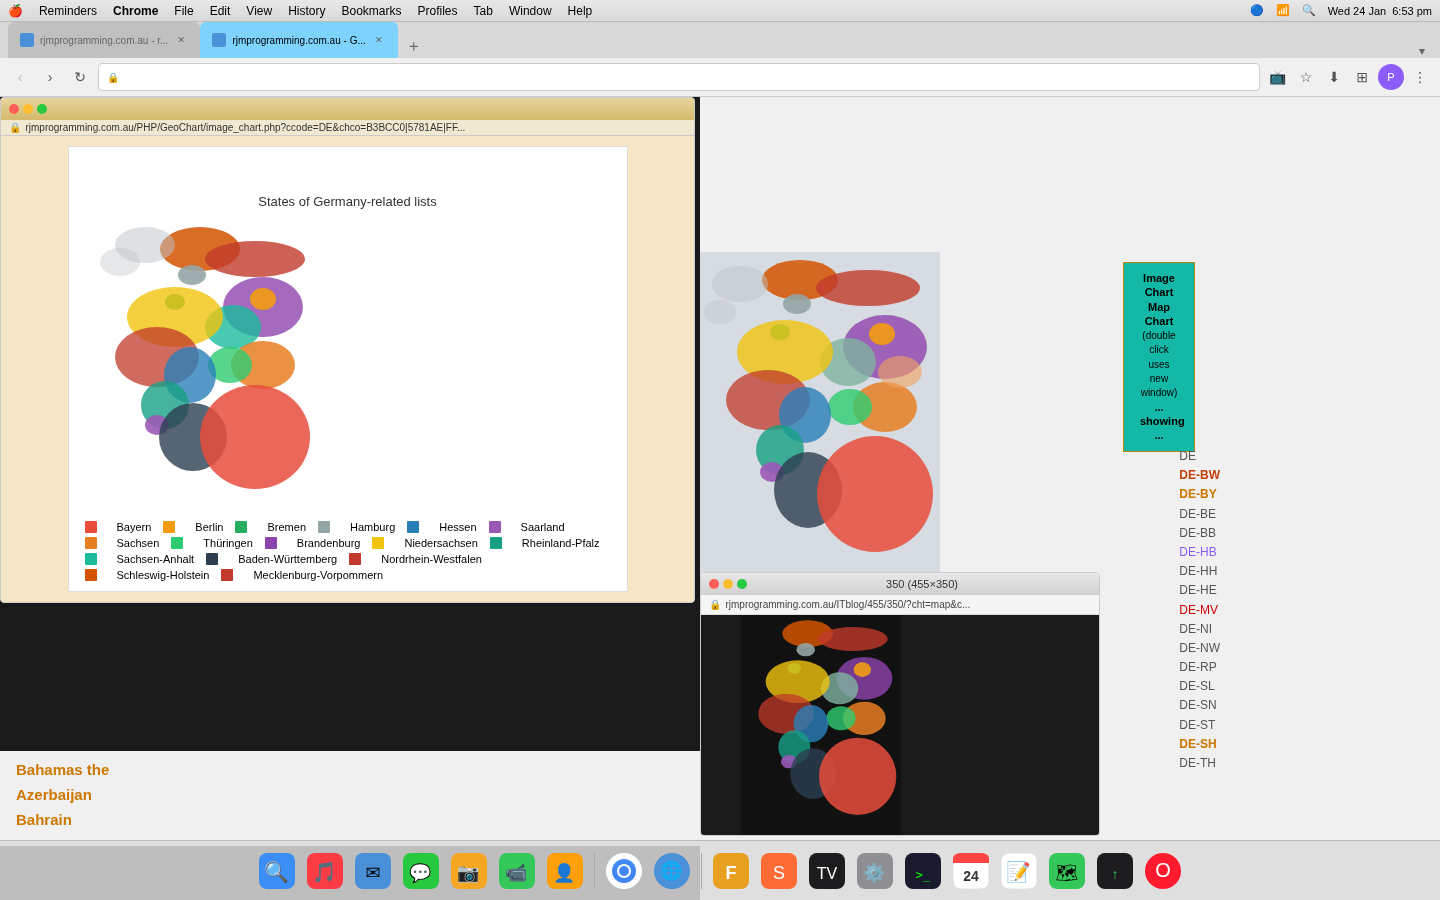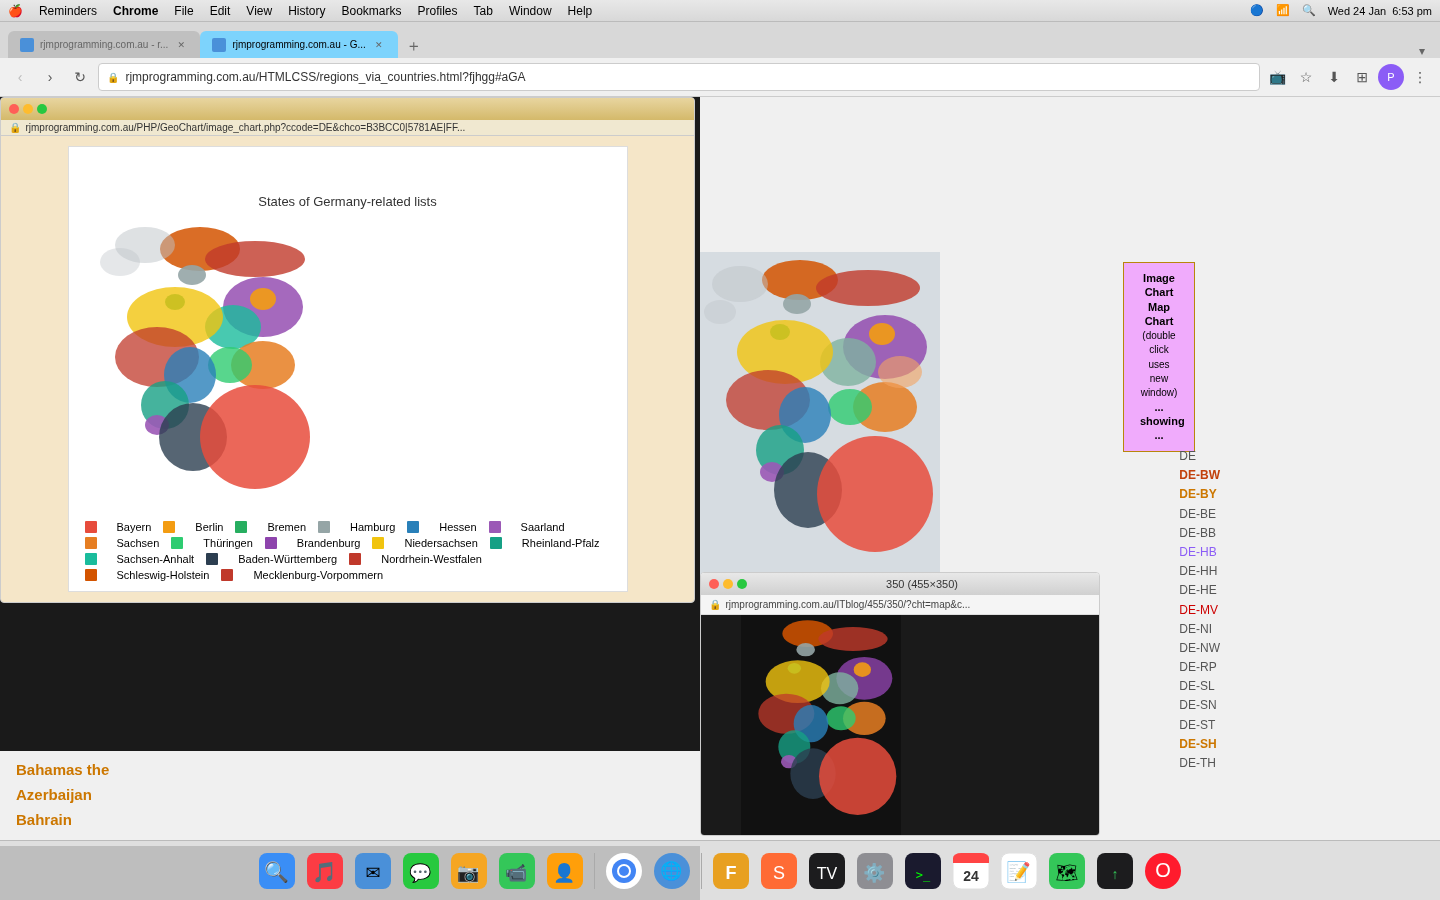--- a/index.html
+++ b/index.html
@@ -53,21 +53,21 @@
     }
     .tab {
       display: flex;
       align-items: center;
       padding: 4px 12px;
       background: #c0c0c0;
       border-radius: 6px 6px 0 0;
       font-size: 11px;
       color: #555;
       max-width: 200px;
-      height: 27px;
+      height: 36px;
       position: relative;
       gap: 6px;
       cursor: pointer;
     }
     .tab.active {
       background: #7dd3fc;
       color: #000;
     }
     .tab-favicon {
       width: 14px;
@@ -285,21 +285,21 @@
       position: relative;
       overflow: hidden;
     }
 
     
     .image-chart-sidebar {
       position: absolute;
       top: 165px;
       right: 245px;
       width: 72px;
-      background: #f0abfc;
+      background: #14b8a6;
       color: #000;
       font-size: 11px;
       text-align: center;
       padding: 8px 16px;
       line-height: 1.4;
       border: 1px solid #b8860b;
       cursor: pointer;
     }
 
     
@@ -460,21 +460,20 @@
     <span class="new-tab-btn">＋</span>
     <span class="tab-overflow">▾</span>
   </div>
 
   <div class="address-bar">
     <span class="nav-btn disabled">‹</span>
     <span class="nav-btn">›</span>
     <span class="nav-btn">↻</span>
     <div class="url-bar">
       <span class="url-icon">🔒</span>
-      <span class="url-text">rjmprogramming.com.au/HTMLCSS/regions_via_countries.html?fjhgg#aGA</span>
     </div>
     <div class="toolbar-icons">
       <span class="toolbar-icon">📺</span>
       <span class="toolbar-icon">☆</span>
       <span class="toolbar-icon">⬇</span>
       <span class="toolbar-icon">⊞</span>
       <div class="profile-icon">P</div>
       <span class="toolbar-icon">⋮</span>
     </div>
   </div>

